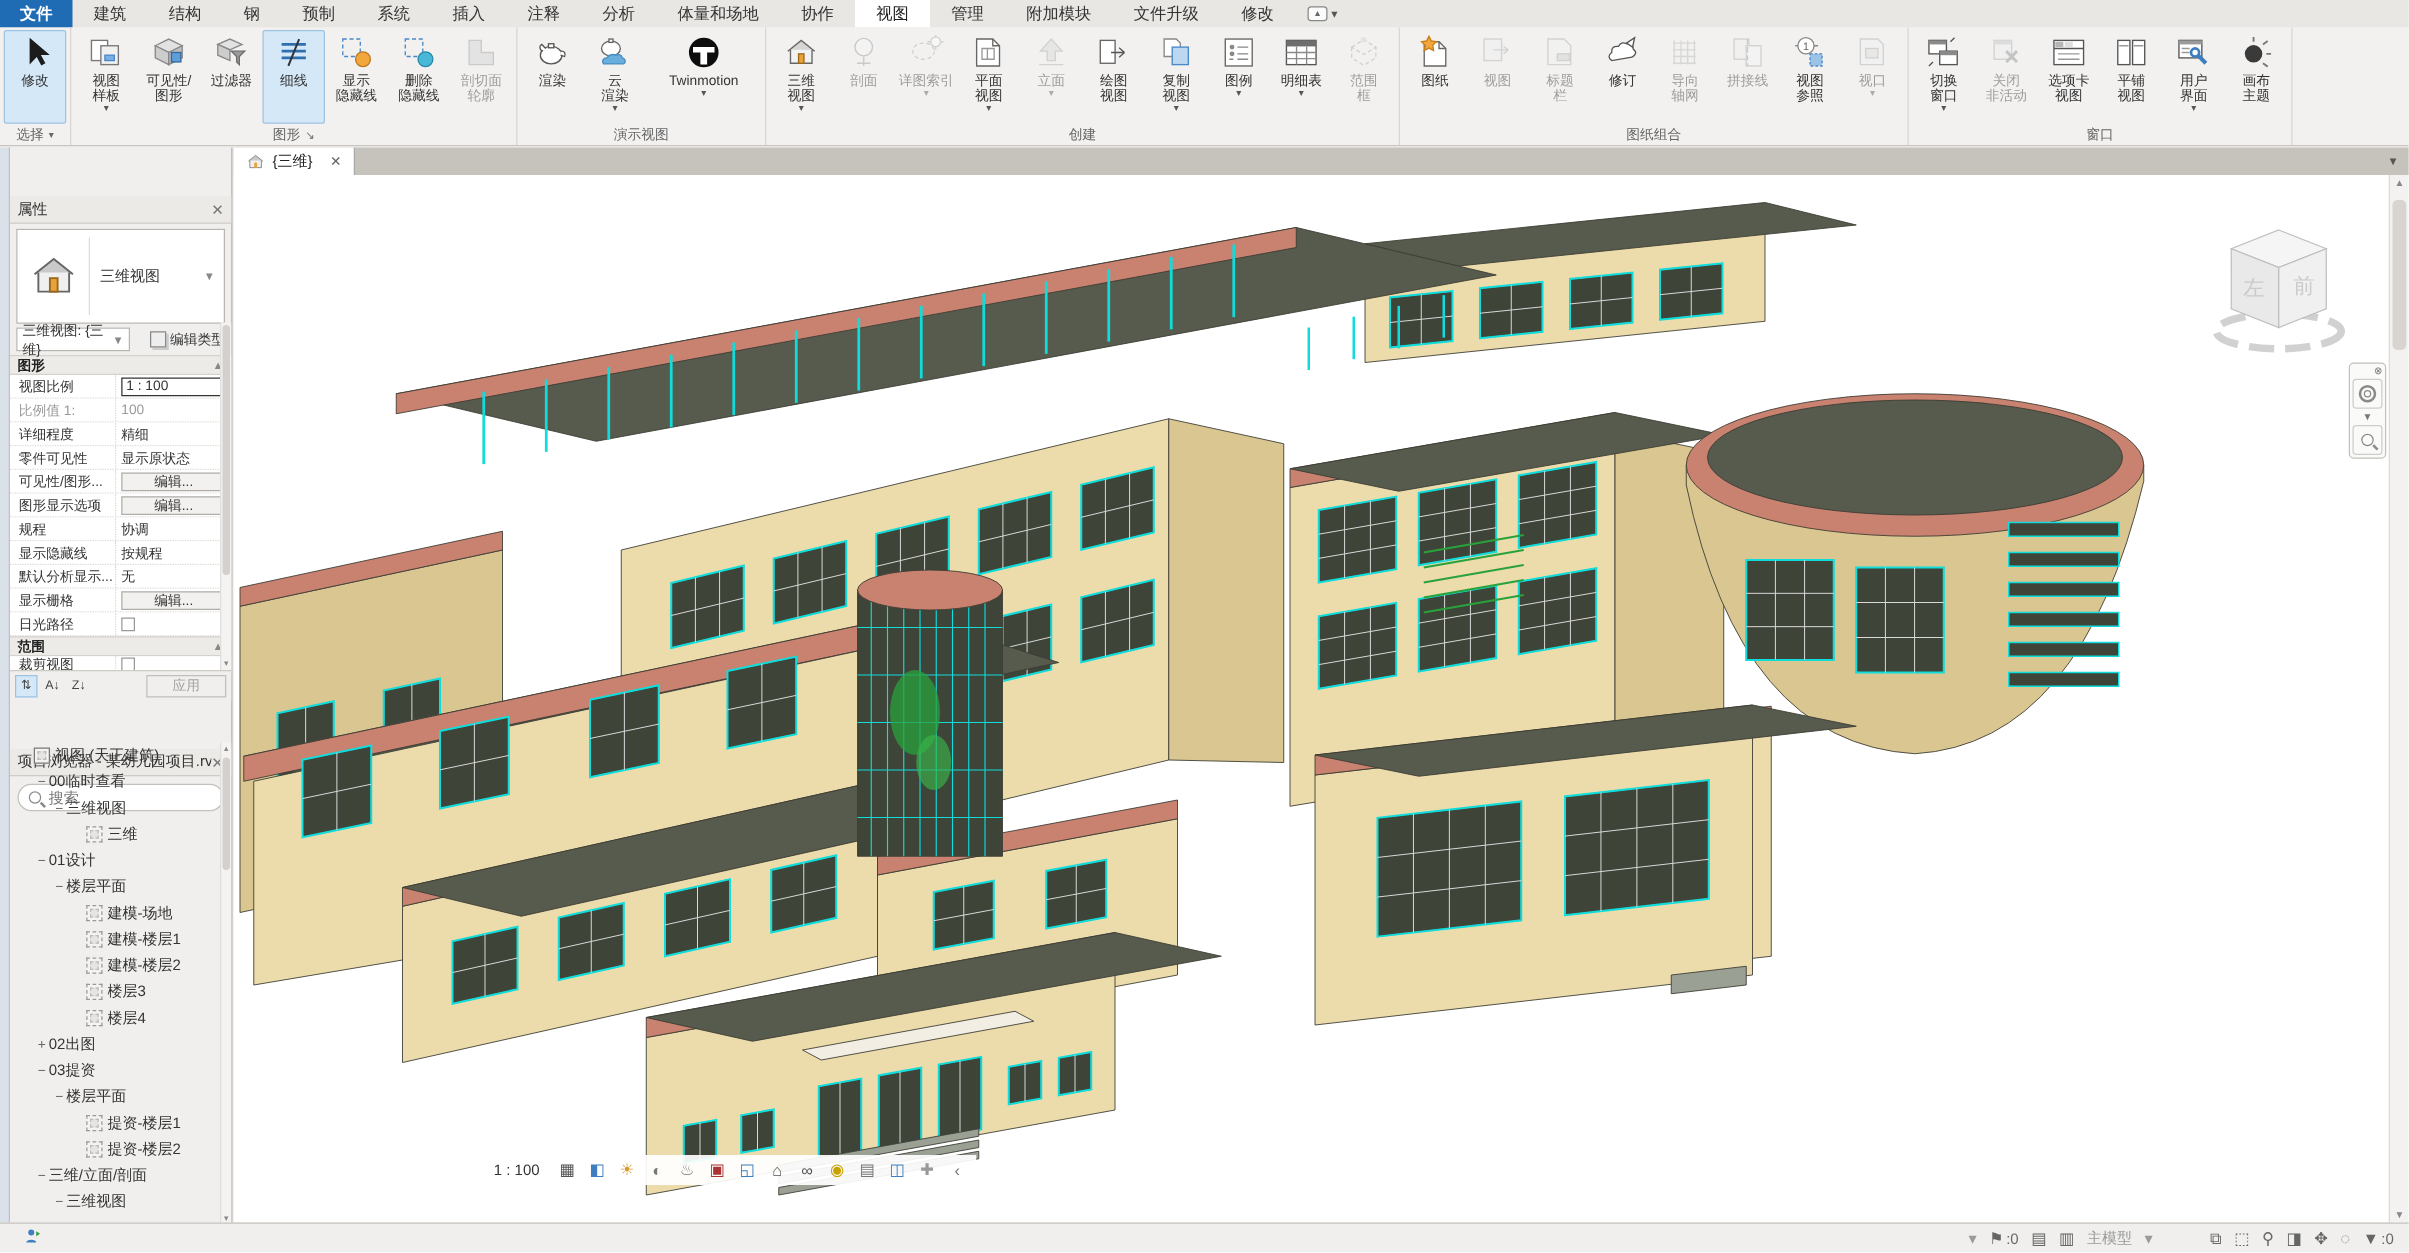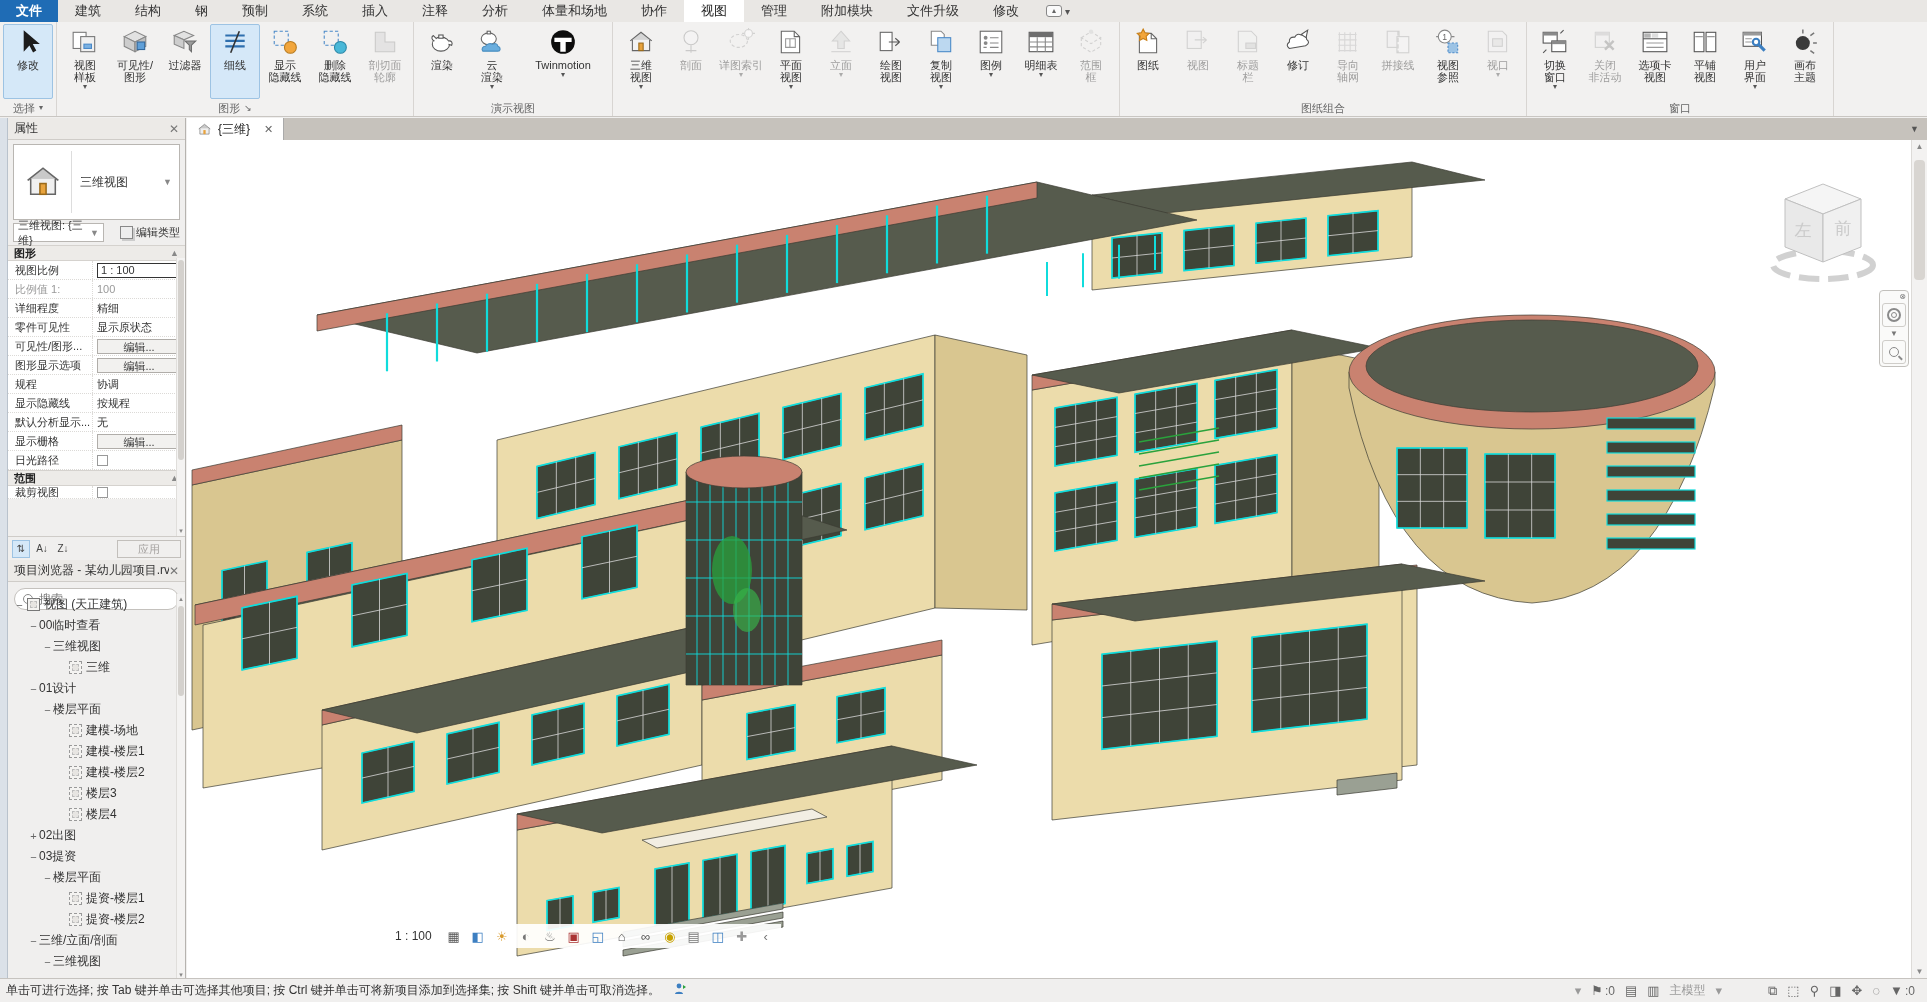--- a/index.html
+++ b/index.html
@@ -23,21 +23,21 @@
   .rbtn .ric { width:28px; height:28px; margin-top:1px; flex:0 0 auto; }
   .rbtn .rlabel { font-size:11px; line-height:12px; color:#333; text-align:center; white-space:pre-line; margin-top:3px; }
   .rbtn .rarrow { font-size:8px; color:#555; line-height:6px; margin-top:1px;}
   .rbtn.highlight { background:#d5e8f8; border-color:#9dc3e3; }
   .rbtn.disabled { filter:grayscale(1) opacity(.45); }
   .rbtn.wide { width:92px; }
 
   
   #leftdock { position:absolute; left:0; top:118px; width:8px; height:860px; background:#dbe1e8; border-right:1px solid #b9c2cc; }
   .panel { position:absolute; left:8px; width:178px; background:#f0efee; border-right:1px solid #b6b3af; }
-  .panel-header { height:22px; background:#eceae7; border-bottom:1px solid #cfccc8; display:flex; align-items:center; font-size:12px; color:#333; padding:0 6px; }
+  .panel-header { height:22px; background:#eceae7; border-bottom:1px solid #cfccc8; display:flex; align-items:center; font-size:12px; color:#333; padding:0 6px;margin-top:39px; }
   .panel-header .ph-close { margin-left:auto; color:#777; font-size:12px; }
   #props { top:118px; height:442px; }
   #typebox { margin:4px 5px 2px 5px; height:76px; background:#fff; border:1px solid #b9b6b2; display:flex; align-items:center; }
   #typebox .tb-ic { width:58px; height:62px; border-right:1px solid #ddd; display:flex; align-items:center; justify-content:center; }
   #typebox .tb-name { flex:1; font-size:12px; color:#333; padding-left:8px; }
   #typebox .tb-dd { width:16px; color:#888; font-size:9px; }
   .selrow { display:flex; align-items:center; margin:3px 5px; gap:16px; }
   .selrow .combo { flex:1; height:19px; background:#fff; border:1px solid #b9b6b2; font-size:11px; color:#333; display:flex; align-items:center; padding:0 4px; }
   .selrow .combo .dd { margin-left:auto; color:#888; font-size:9px;}
   .selrow .edittype { display:flex; align-items:center; gap:3px; font-size:11px; color:#333; }
@@ -334,20 +334,23 @@
           </div>
           <div class="rbtn disabled">
             <span class="ric"><svg viewBox="0 0 26 26" width="28" height="28">
                 <path d="M4 9l9-5.5L22 9l-9 5.5z" fill="none" stroke="#ababab" stroke-dasharray="3 2"></path>
                 <path d="M4 9v8l9 5.5 9-5.5V9" fill="none" stroke="#ababab" stroke-dasharray="3 2"></path>
                 <circle cx="13" cy="3.5" r="2" fill="#cfcfcf"></circle>
               </svg></span>
             <span class="rlabel">范围
 框</span>
           </div>
+        </div>
+        <div class="rgroup-label">
+          <span>创建</span>
         </div>
       </div>
       <div class="rgroup">
         <div class="rgroup-buttons">
           <div class="rbtn">
             <span class="ric"><svg viewBox="0 0 26 26" width="28" height="28">
                 <path d="M5 5h11l5 5v13H5z" fill="#fff" stroke="#666"></path>
                 <path d="M16 5v5h5" fill="none" stroke="#666"></path>
                 <path d="M8.5 1l1.7 3.4 3.8.6-2.7 2.7.6 3.8-3.4-1.8L5.1 11.5l.7-3.8L3 5l3.8-.6z" fill="#f2a63c" stroke="#c87f17"></path>
               </svg></span>
@@ -1055,21 +1058,20 @@
           <span class="vcbtn" style="color: rgb(200, 162, 0);">◉</span>
           <span class="vcbtn" style="color: rgb(119, 119, 119);">▤</span>
           <span class="vcbtn" style="color: rgb(61, 127, 193);">◫</span>
           <span class="vcbtn" style="color: rgb(153, 153, 153);">✚</span>
           <span class="vcbtn" style="color: rgb(119, 119, 119);">‹</span>
         </span>
     </div>
   </div>
 
   <div id="statusbar">
-    <span class="hint">单击可进行选择; 按 Tab 键并单击可选择其他项目; 按 Ctrl 键并单击可将新项目添加到选择集; 按 Shift 键并单击可取消选择。</span>
     <span style="margin-left:14px;">
       <svg width="14" height="14" viewBox="0 0 14 14">
           <circle cx="5" cy="4" r="2.4" fill="#3d7fc1"></circle>
           <path d="M1 12c0-3 8-3 8 0z" fill="#3d7fc1"></path>
           <path d="M9 3l3 2-3 2z" fill="#2aa23c"></path>
         </svg>
     </span>
     <div id="sb-right">
         <span class="sb-ic" style="color: rgb(154, 154, 154);">
           <span class="g">▾</span>

